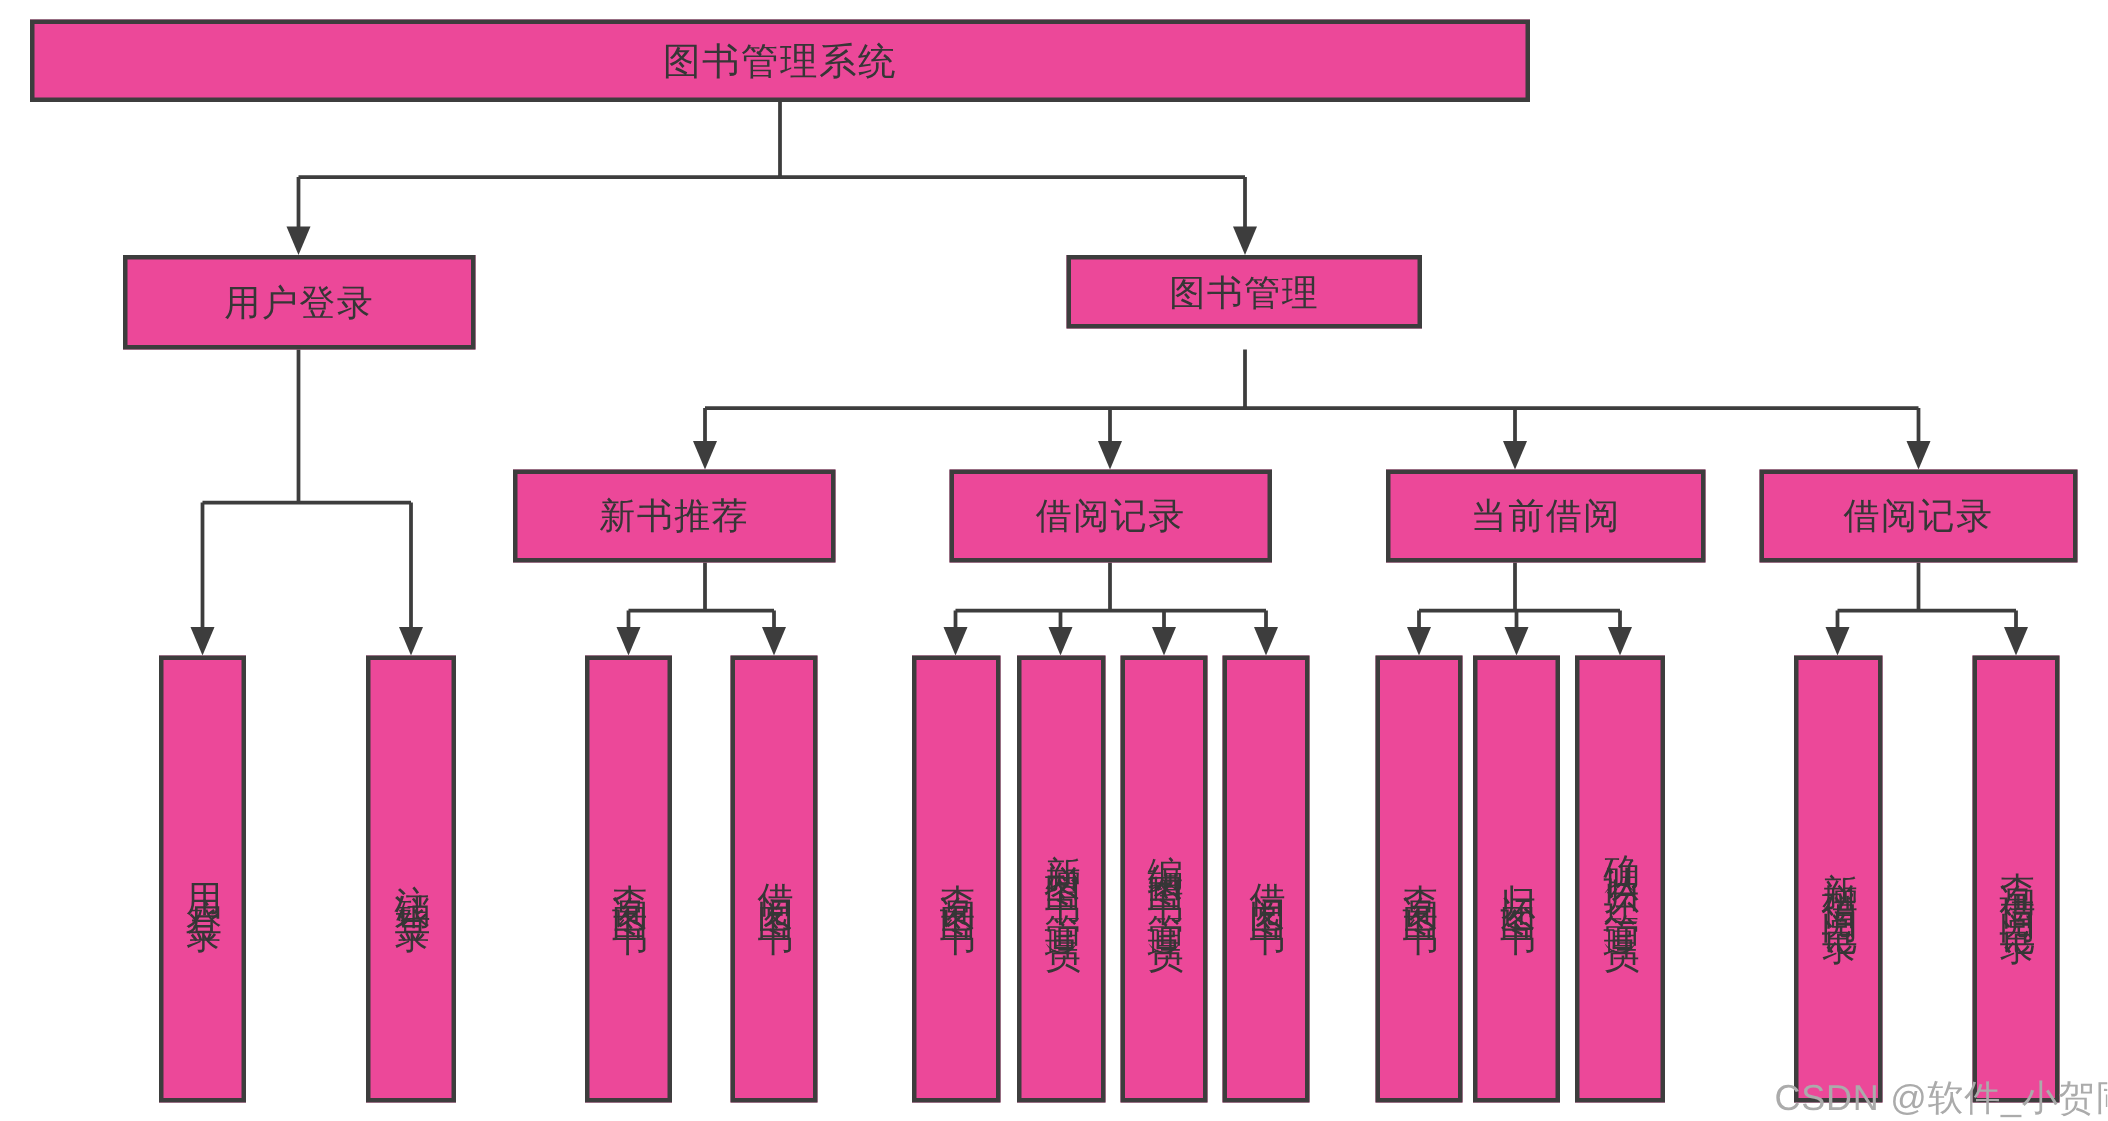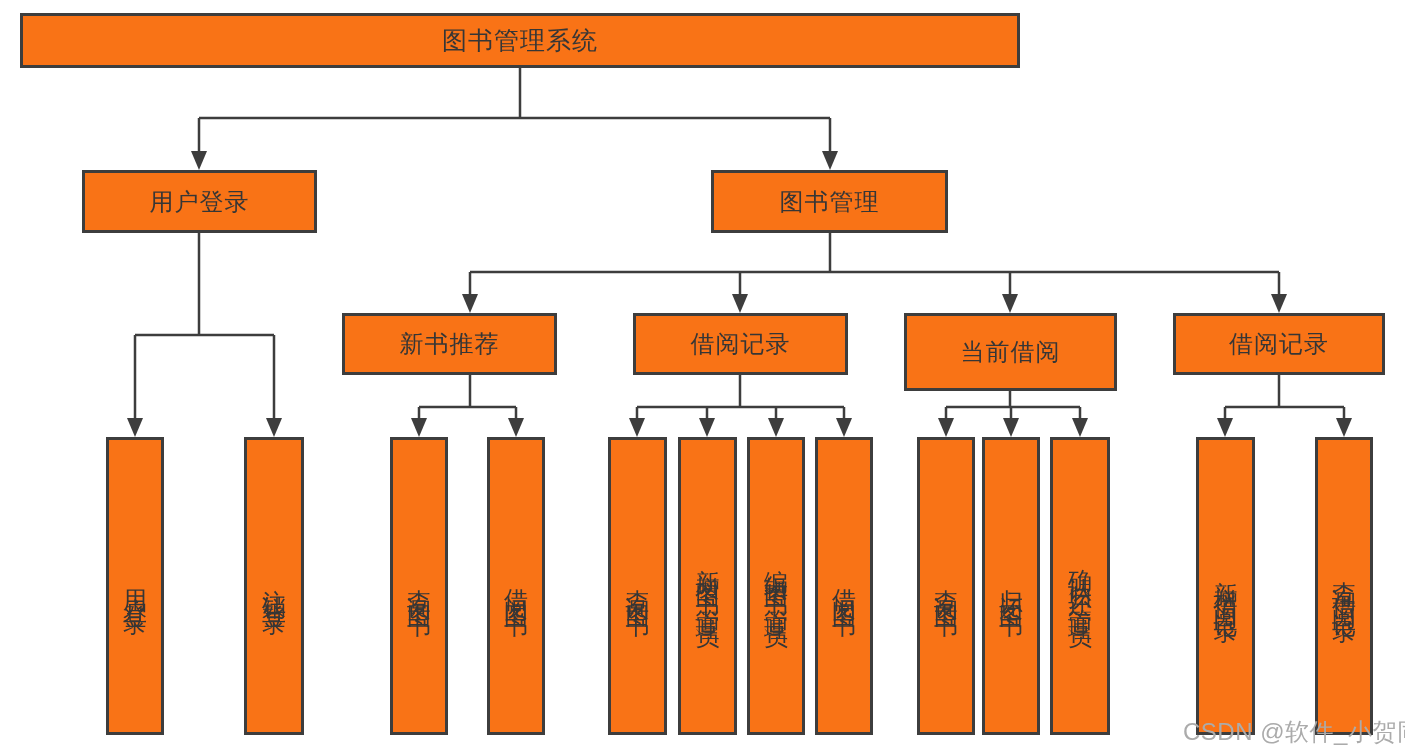--- a/index.html
+++ b/index.html
@@ -20,21 +20,21 @@
     stroke-width:2.5;
   }
   #connector-layer polygon{
     fill:var(--line,#3d3d3d);
     stroke:none;
   }
   .box{
     position:absolute;
     box-sizing:border-box;
     border:3px solid var(--border,#3d3d3d);
-    background:#f97316;
+    background:#ec4899;
     display:flex;
     align-items:center;
     justify-content:center;
     color:var(--text,#363636);
     z-index:2;
     text-align:right;
   }
   .box.h span{
     font-size:24px;
     letter-spacing:1px;
@@ -99,31 +99,31 @@
     <polygon points="1336,418 1352,418 1344,437"></polygon>
   </svg>
 
   <div class="box h root" style="left:20px;top:13px;width:1000px;height:55px">
     <span>图书管理系统</span>
   </div>
 
   <div class="box h" style="left:82px;top:170px;width:235px;height:63px">
     <span>用户登录</span>
   </div>
-  <div class="box h" style="left:711px;top:170px;width:237px;height:63px">
+  <div class="box h" style="left:711px;top:170px;width:237px;height:49px">
     <span>图书管理</span>
   </div>
 
   <div class="box h" style="left:342px;top:313px;width:215px;height:62px">
     <span>新书推荐</span>
   </div>
   <div class="box h" style="left:633px;top:313px;width:215px;height:62px">
     <span>借阅记录</span>
   </div>
-  <div class="box h" style="left:904px;top:313px;width:213px;height:78px">
+  <div class="box h" style="left:924px;top:313px;width:213px;height:62px">
     <span>当前借阅</span>
   </div>
   <div class="box h" style="left:1173px;top:313px;width:212px;height:62px">
     <span>借阅记录</span>
   </div>
 
   <div class="box v" style="left:106px;top:437px;width:58px;height:298px">
     <span>用户登录</span>
   </div>
   <div class="box v" style="left:244px;top:437px;width:60px;height:298px">

